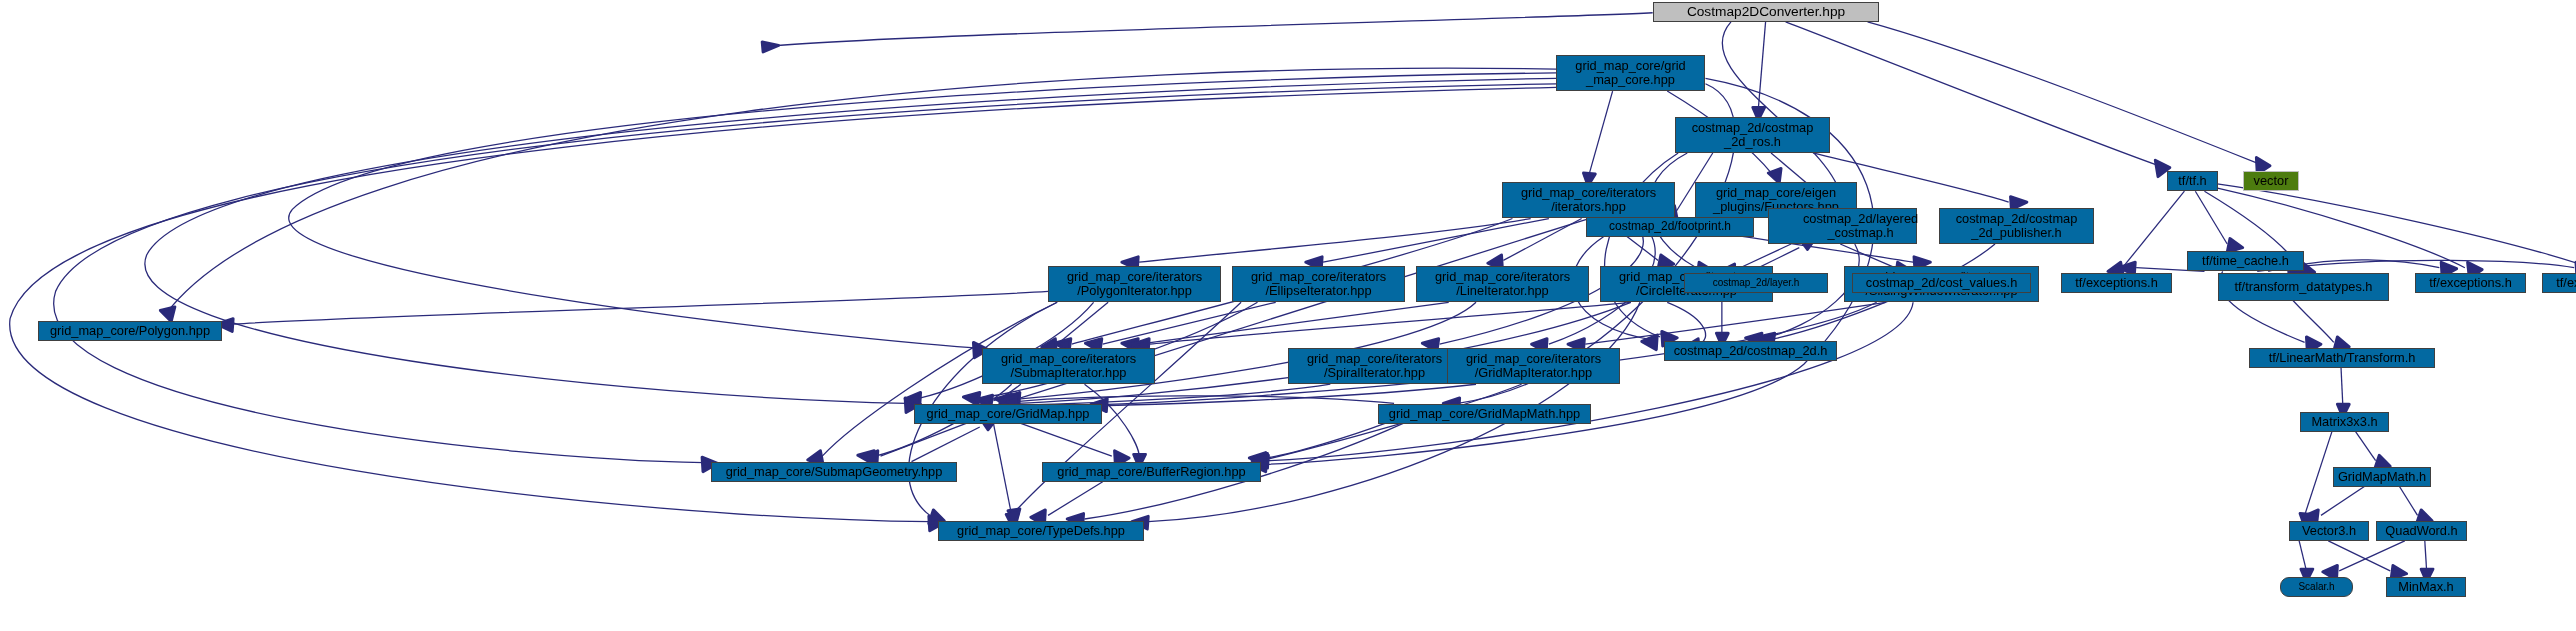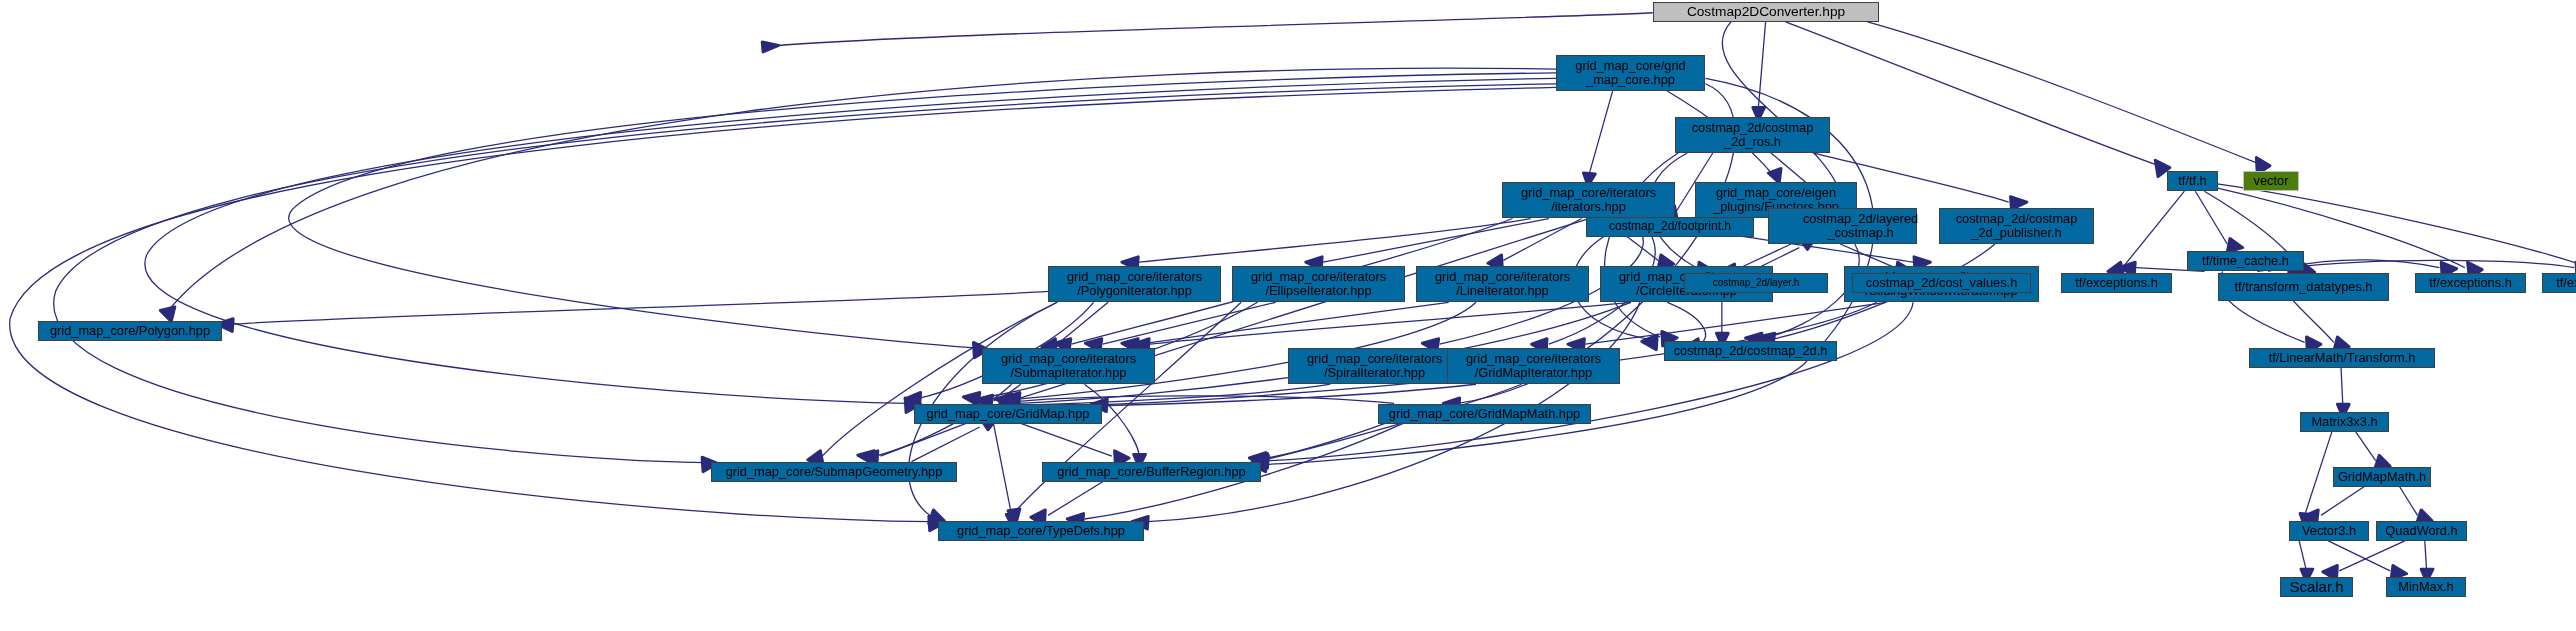--- a/index.html
+++ b/index.html
@@ -270,16 +270,16 @@
     <div class="node" style="left: 1664px; top: 341px; width: 173px; height: 20px; font-size: 12.8px;">costmap_2d/costmap_2d.h</div>
     <div class="node" style="left: 914px; top: 404px; width: 188px; height: 20px; font-size: 12.8px;">grid_map_core/GridMap.hpp</div>
     <div class="node" style="left: 1378px; top: 404px; width: 213px; height: 20px; font-size: 12.8px;">grid_map_core/GridMapMath.hpp</div>
     <div class="node" style="left: 2300px; top: 412px; width: 89px; height: 20px; font-size: 12.8px;">Matrix3x3.h</div>
     <div class="node" style="left: 711px; top: 462px; width: 246px; height: 20px; font-size: 12.8px;">grid_map_core/SubmapGeometry.hpp</div>
     <div class="node" style="left: 1042px; top: 462px; width: 219px; height: 20px; font-size: 12.8px;">grid_map_core/BufferRegion.hpp</div>
     <div class="node" style="left: 2333px; top: 467px; width: 98px; height: 20px; font-size: 12.8px;">GridMapMath.h</div>
     <div class="node" style="left: 2269px; top: 521px; width: 80px; height: 20px; font-size: 12.8px; margin-left: 20px;">Vector3.h</div>
     <div class="node" style="left: 2376px; top: 521px; width: 91px; height: 20px; font-size: 12.8px;">QuadWord.h</div>
     <div class="node" style="left: 938px; top: 521px; width: 206px; height: 20px; font-size: 12.8px;">grid_map_core/TypeDefs.hpp</div>
-    <div class="node" style="left: 2280px; top: 577px; width: 73px; height: 20px; font-size: 15px;">Scalar.h</div>
+    <div class="node" style="left: 2280px; top: 577px; width: 73px; height: 20px; font-size: 10px; border-radius: 9px;">Scalar.h</div>
     <div class="node" style="left: 2386px; top: 577px; width: 80px; height: 20px; font-size: 12.8px;">MinMax.h</div>
   </div>
 
 
 </body></html>

